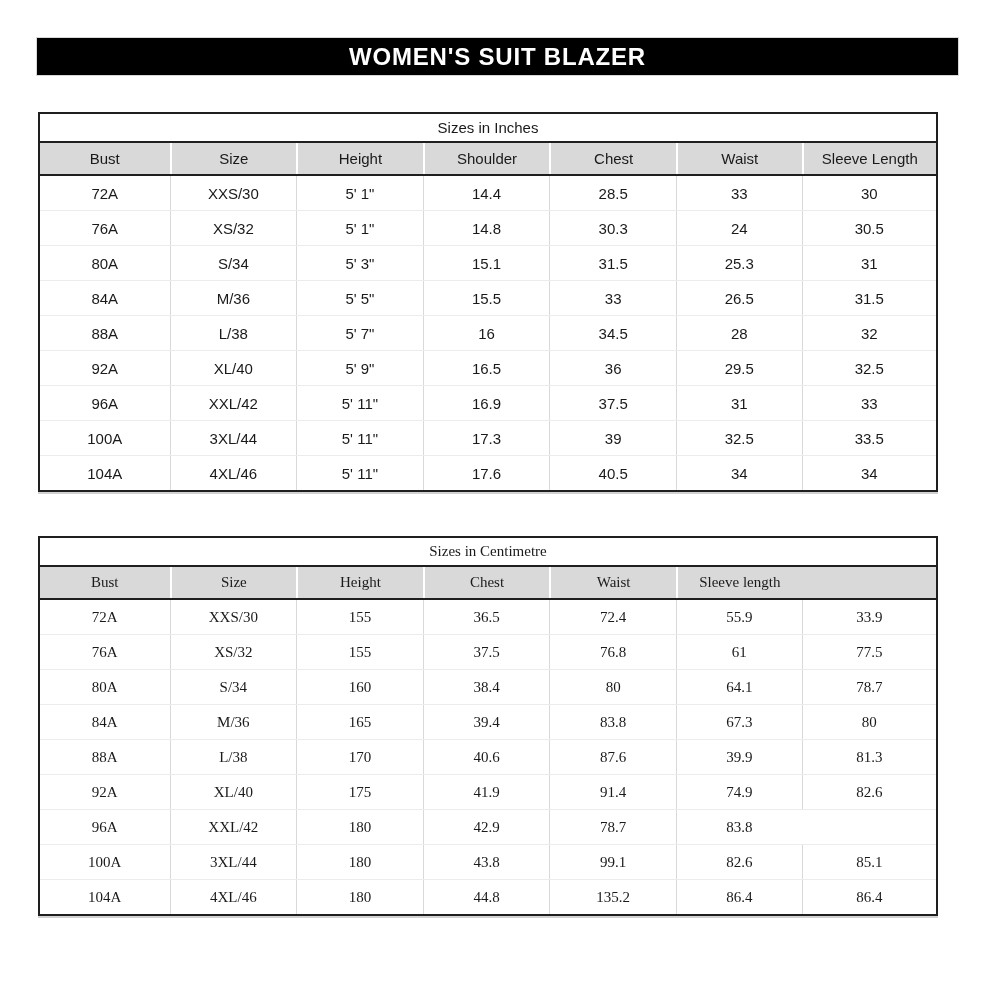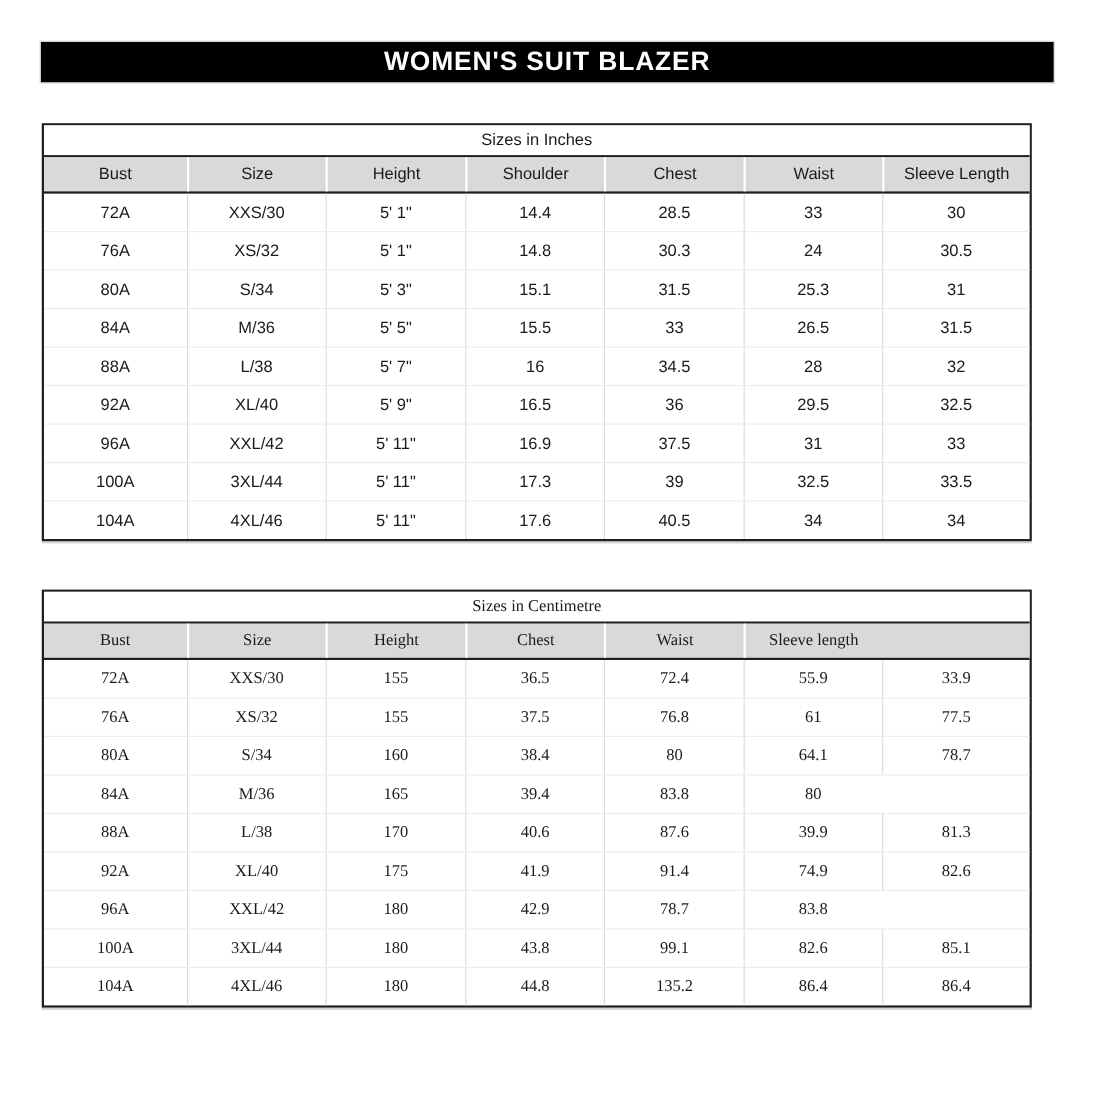--- a/index.html
+++ b/index.html
@@ -217,20 +217,21 @@
         <div class="td">80</div>
         <div class="td">64.1</div>
         <div class="td">78.7</div>
       </div>
       <div class="row">
         <div class="td">84A</div>
         <div class="td">M/36</div>
         <div class="td">165</div>
         <div class="td">39.4</div>
         <div class="td">83.8</div>
+        <div class="td">67.3</div>
         <div class="td">80</div>
       </div>
       <div class="row">
         <div class="td">88A</div>
         <div class="td">L/38</div>
         <div class="td">170</div>
         <div class="td">40.6</div>
         <div class="td">87.6</div>
         <div class="td">39.9</div>
         <div class="td">81.3</div>

